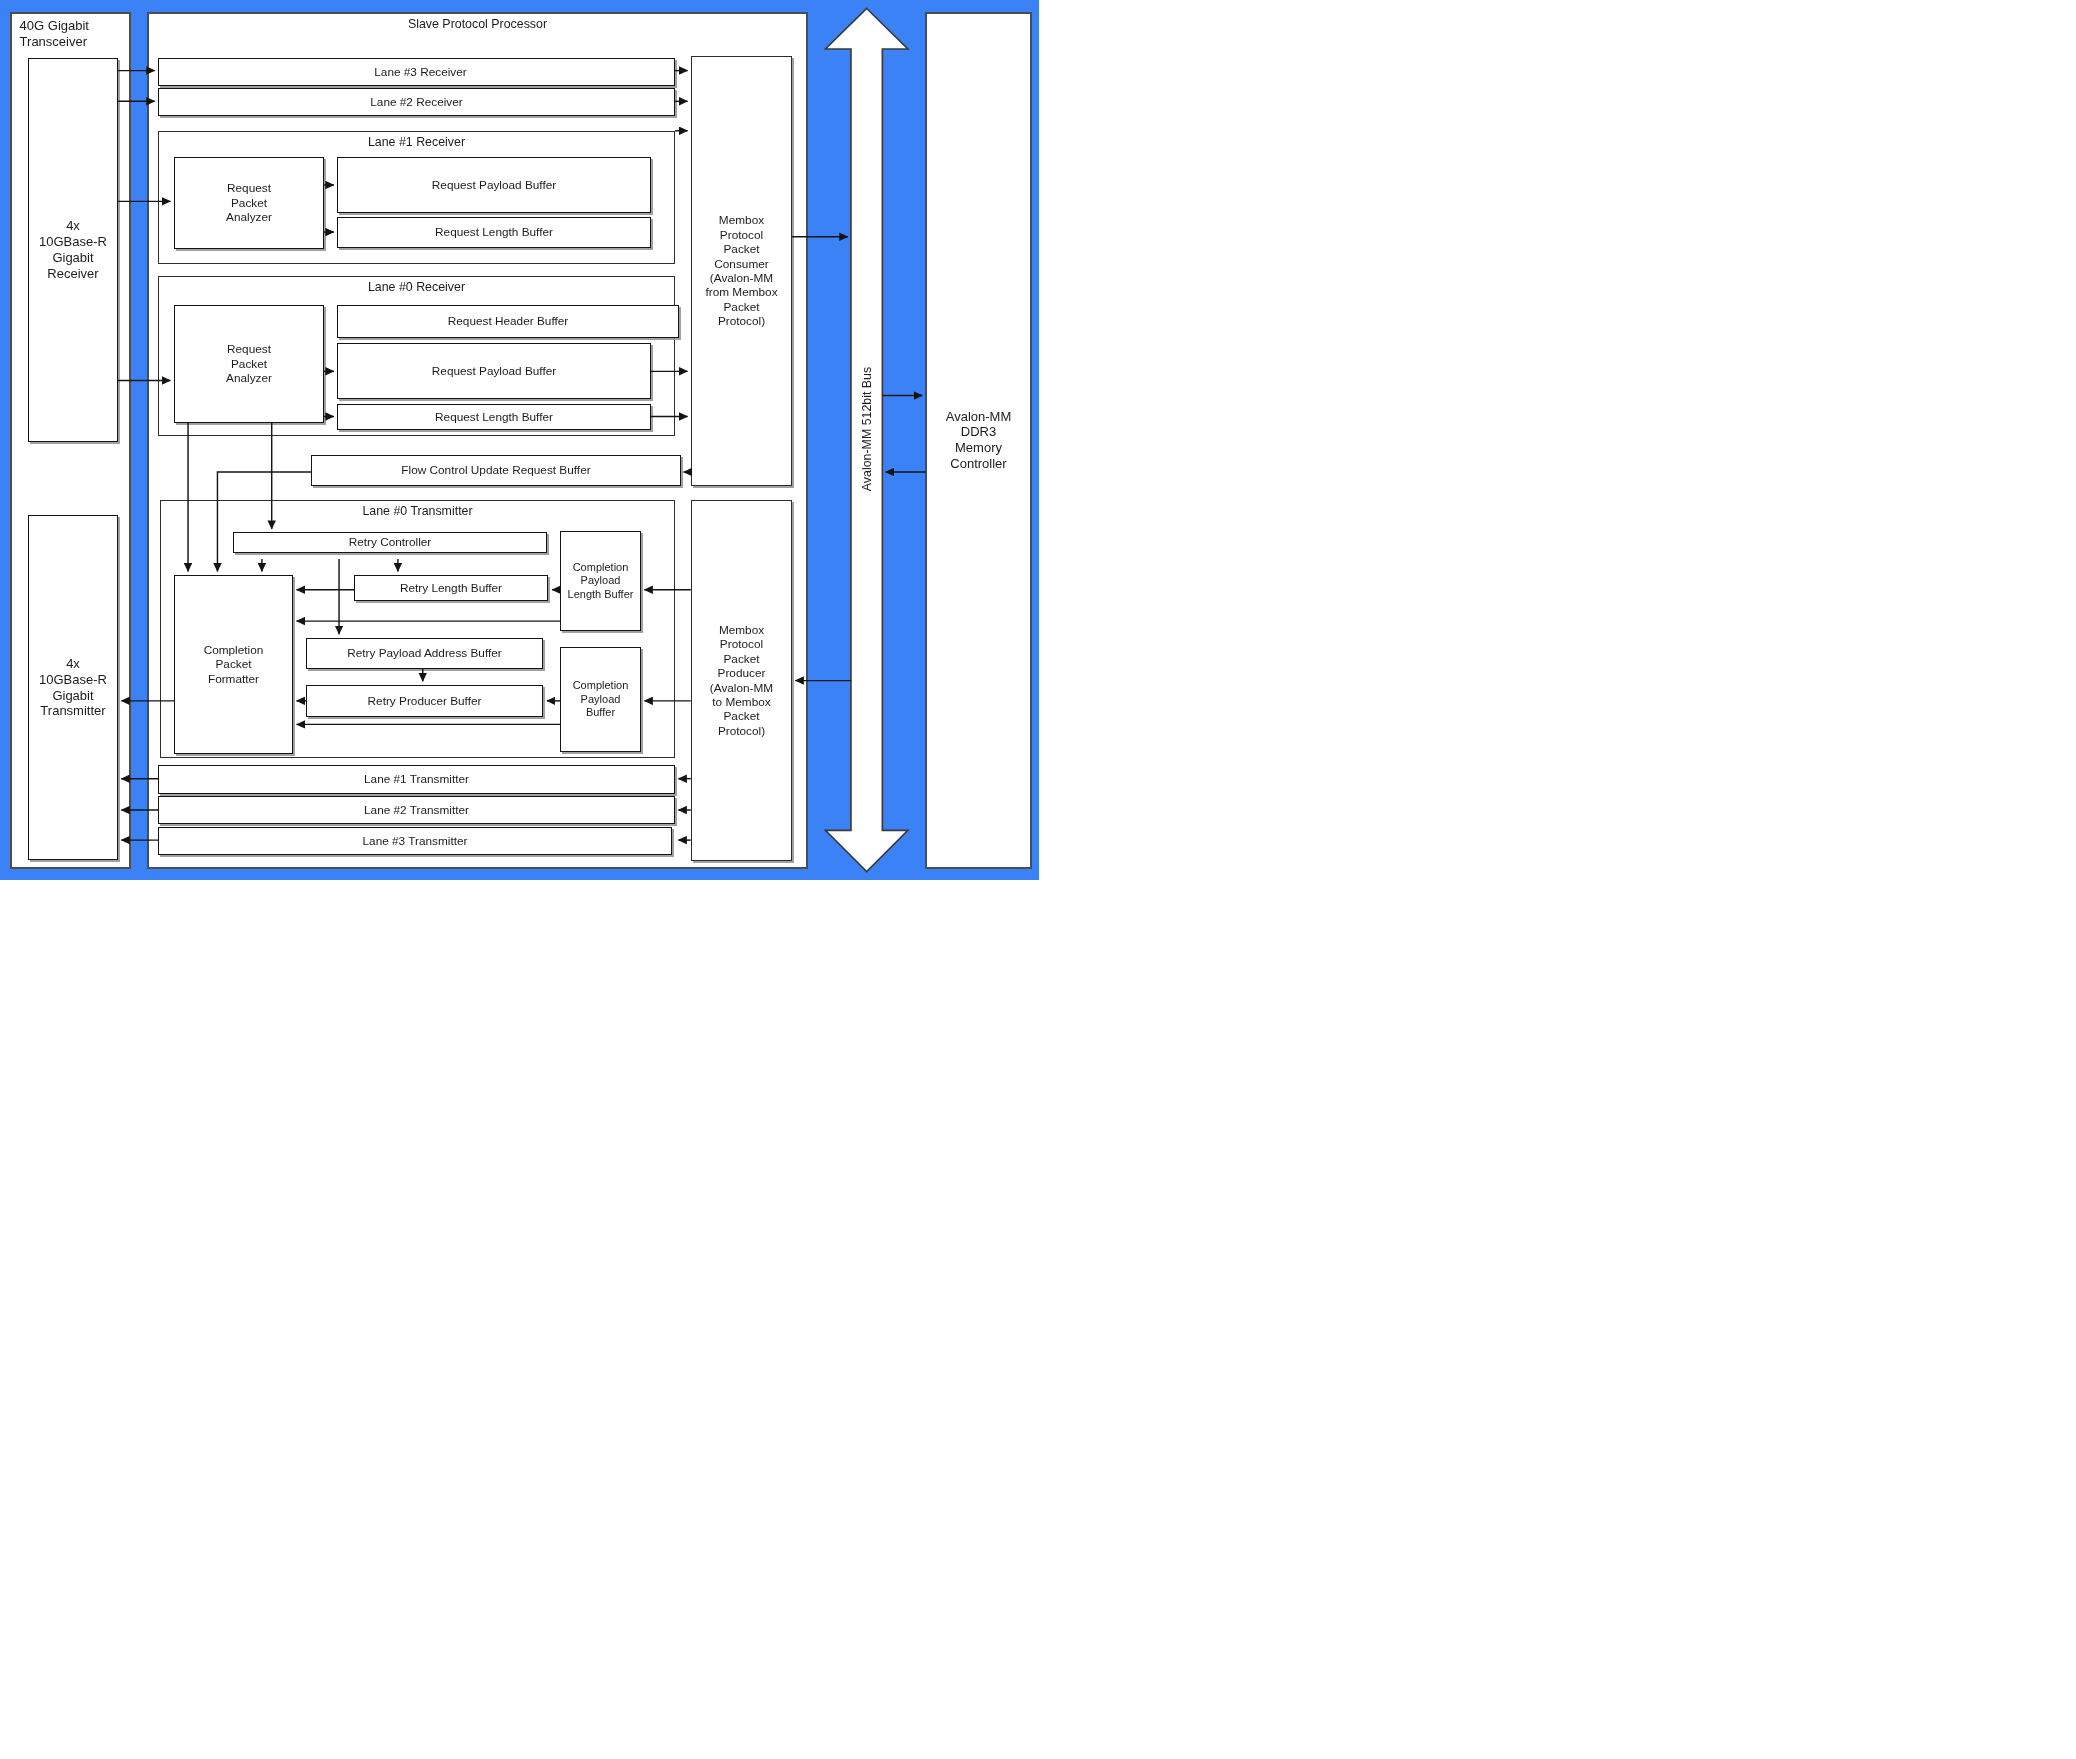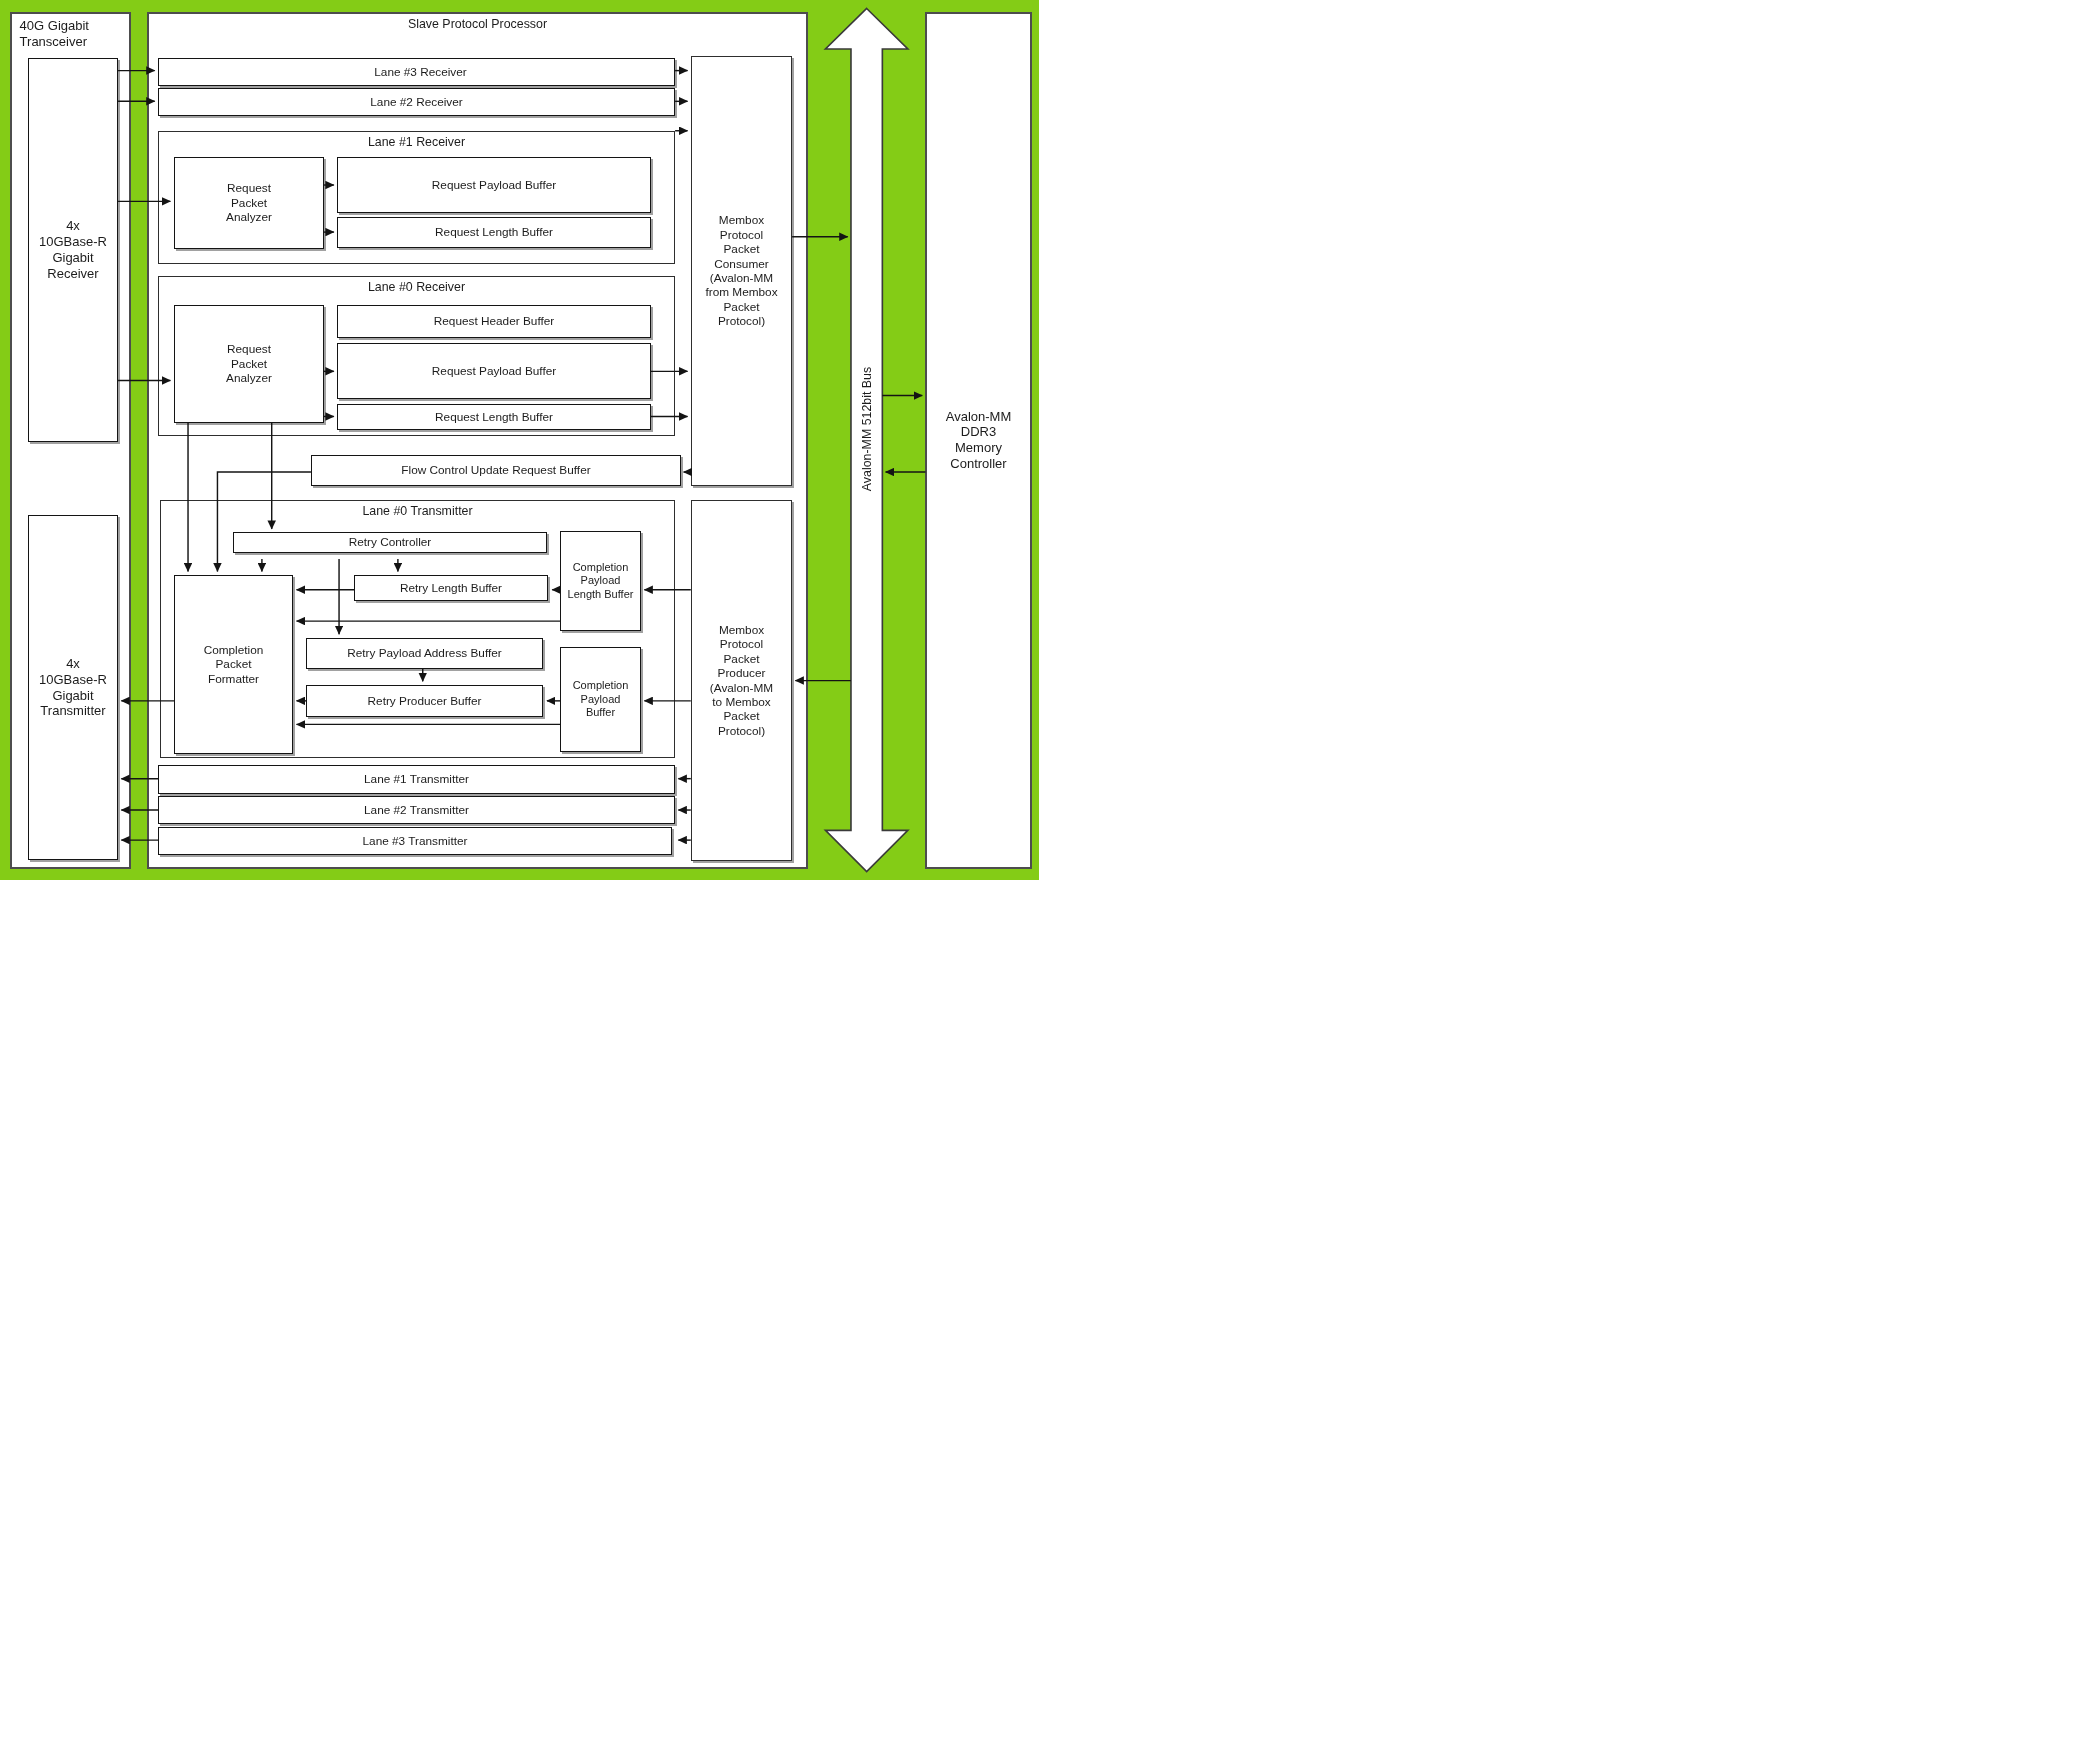--- a/index.html
+++ b/index.html
@@ -1,16 +1,16 @@
 <!DOCTYPE html>
 <html style="font-size:10.5px"><head>
 <meta charset="utf-8">
 <style>
   html,body{margin:0;padding:0;background:#fff;}
-  #canvas{position:relative;width:1039px;height:880px;background:#84cc16;overflow:hidden;
+  #canvas{position:relative;width:1039px;height:880px;background:#3b82f6;overflow:hidden;
           font-family:"Liberation Sans",sans-serif;color:#1c1c1c;}
   .box{position:absolute;box-sizing:border-box;background:#fff;border:1.3px solid #141414;}
   .outer{border:2px solid #4d4d4d;}
   .mid{border:1.3px solid #2e2e2e;}
   .shadow{box-shadow:2px 2px 0 rgba(145,145,145,.85);}
   .lbl{font-size:11.8px;line-height:1.22;white-space:pre-line;text-align:center;}
   .lbl.sm{font-size:11px;}
   .lbl.lg{font-size:13px;}
   .center{display:flex;align-items:center;justify-content:center;}
   .toptitle{position:absolute;top:3.3px;left:0;right:0;text-align:center;font-size:12.4px;white-space:pre-line;}
@@ -69,21 +69,21 @@
   </div>
 
   <div class="box mid" style="left:158px;top:276px;width:517px;height:160px;">
     <div class="toptitle">Lane #0 Receiver</div>
   </div>
   <div class="box shadow center" style="left:174px;top:305px;width:150px;height:118px;">
     <div class="lbl">Request
 Packet
 Analyzer</div>
   </div>
-  <div class="box shadow center" style="left:337px;top:305px;width:314px;height:33px;">
+  <div class="box shadow center" style="left:337px;top:305px;width:342px;height:33px;">
     <div class="lbl">Request Header Buffer</div>
   </div>
   <div class="box shadow center" style="left:337px;top:343px;width:314px;height:56px;">
     <div class="lbl">Request Payload Buffer</div>
   </div>
   <div class="box shadow center" style="left:337px;top:404px;width:314px;height:26px;">
     <div class="lbl">Request Length Buffer</div>
   </div>
 
   <div class="box shadow center" style="left:311px;top:455px;width:370px;height:31px;">

